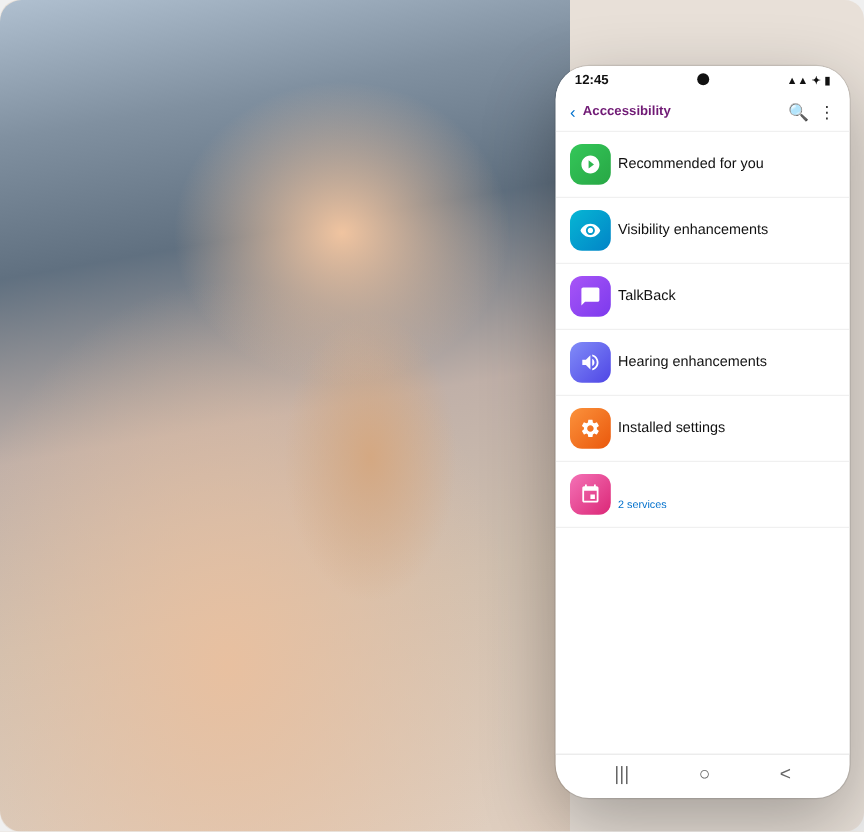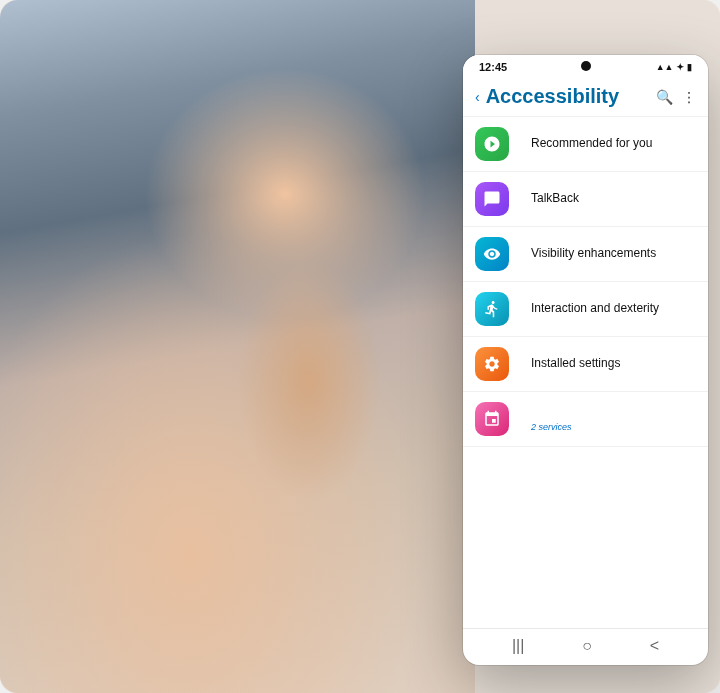--- a/index.html
+++ b/index.html
@@ -14,21 +14,21 @@
     }
 
     
     .phone-mockup {
       position: absolute;
       top: 55px;
       right: 12px;
       width: 245px;
       height: 610px;
       background: #ffffff;
-      border-radius: 16px;
+      border-radius: 28px;
       box-shadow: 0 20px 60px rgba(0,0,0,0.3), 0 0 0 1px rgba(0,0,0,0.1);
       overflow: hidden;
       display: flex;
       flex-direction: column;
     }
 
     .phone-status-bar {
       display: flex;
       align-items: center;
       justify-content: space-between;
@@ -81,23 +81,23 @@
     }
 
     .acc-back-icon {
       font-size: 14px;
       color: #0070cc;
       cursor: pointer;
     }
 
     .acc-title {
       flex: 1;
-      font-size: 20px;
+      font-size: 11px;
       font-weight: 700;
-      color: #0369a1;
+      color: #701a75;
     }
 
     .acc-header-icons {
       display: flex;
       gap: 8px;
       align-items: center;
     }
 
     .acc-icon-btn {
       font-size: 14px;
@@ -110,21 +110,21 @@
       overflow-y: auto;
       padding: 0;
     }
 
     .menu-list::-webkit-scrollbar { display: none; }
 
     .menu-item {
       display: flex;
       align-items: center;
       padding: 10px 12px;
-      gap: 22px;
+      gap: 6px;
       border-bottom: 1px solid #f0f0f0;
       cursor: pointer;
     }
 
     .menu-icon {
       width: 34px;
       height: 34px;
       border-radius: 10px;
       display: flex;
       align-items: center;
@@ -142,21 +142,20 @@
       font-size: 12px;
       color: #111;
       font-weight: 500;
       line-height: 1.3;
     }
 
     .menu-item-sublabel {
       font-size: 9px;
       color: #0070cc;
       margin-top: 16px;
-      font-style: italic;
     }
 
     
     .icon-green { background: linear-gradient(135deg, #34c759, #28a745); }
     .icon-purple { background: linear-gradient(135deg, #a855f7, #7c3aed); }
     .icon-teal { background: linear-gradient(135deg, #06b6d4, #0284c7); }
     .icon-blue-purple { background: linear-gradient(135deg, #818cf8, #4f46e5); }
     .icon-cyan { background: linear-gradient(135deg, #22d3ee, #0891b2); }
     .icon-orange { background: linear-gradient(135deg, #fb923c, #ea580c); }
     .icon-pink { background: linear-gradient(135deg, #f472b6, #db2777); }
@@ -244,47 +243,47 @@
           <div class="menu-icon icon-green">
             <svg width="18" height="18" viewBox="0 0 24 24" fill="white">
               <path d="M12 2C6.48 2 2 6.48 2 12s4.48 10 10 10 10-4.48 10-10S17.52 2 12 2zm-2 14.5v-9l6 4.5-6 4.5z"></path>
             </svg>
           </div>
           <div class="menu-item-text">
             <div class="menu-item-label">Recommended for you</div>
           </div>
         </div>
         <div class="menu-item">
+          <div class="menu-icon icon-teal">
+            <svg width="18" height="18" viewBox="0 0 24 24" fill="white">
+              <path d="M12 4.5C7 4.5 2.73 7.61 1 12c1.73 4.39 6 7.5 11 7.5s9.27-3.11 11-7.5c-1.73-4.39-6-7.5-11-7.5zM12 17c-2.76 0-5-2.24-5-5s2.24-5 5-5 5 2.24 5 5-2.24 5-5 5zm0-8c-1.66 0-3 1.34-3 3s1.34 3 3 3 3-1.34 3-3-1.34-3-3-3z"></path>
+            </svg>
+          </div>
+          <div class="menu-item-text">
+            <div class="menu-item-label">Visibility enhancements</div>
+          </div>
+        </div>
+        <div class="menu-item">
           <div class="menu-icon icon-purple">
             <svg width="18" height="18" viewBox="0 0 24 24" fill="white">
               <path d="M20 2H4c-1.1 0-2 .9-2 2v18l4-4h14c1.1 0 2-.9 2-2V4c0-1.1-.9-2-2-2z"></path>
             </svg>
           </div>
           <div class="menu-item-text">
             <div class="menu-item-label">TalkBack</div>
           </div>
         </div>
         <div class="menu-item">
-          <div class="menu-icon icon-teal">
-            <svg width="18" height="18" viewBox="0 0 24 24" fill="white">
-              <path d="M12 4.5C7 4.5 2.73 7.61 1 12c1.73 4.39 6 7.5 11 7.5s9.27-3.11 11-7.5c-1.73-4.39-6-7.5-11-7.5zM12 17c-2.76 0-5-2.24-5-5s2.24-5 5-5 5 2.24 5 5-2.24 5-5 5zm0-8c-1.66 0-3 1.34-3 3s1.34 3 3 3 3-1.34 3-3-1.34-3-3-3z"></path>
-            </svg>
-          </div>
-          <div class="menu-item-text">
-            <div class="menu-item-label">Visibility enhancements</div>
-          </div>
-        </div>
-        <div class="menu-item">
-          <div class="menu-icon icon-cyan">
-            <svg width="18" height="18" viewBox="0 0 24 24" fill="white">
-              <path d="M13.49 5.48c1.1 0 2-.9 2-2s-.9-2-2-2-2 .9-2 2 .9 2 2 2zm-3.6 13.9l1-4.4 2.1 2v6h2v-7.5l-2.1-2 .6-3c1.3 1.5 3.3 2.5 5.5 2.5v-2c-1.9 0-3.5-1-4.3-2.4l-1-1.6c-.4-.6-1-1-1.7-1-.3 0-.5.1-.8.1l-5.2 2.2v4.7h2v-3.4l1.8-.7-1.6 8.1-4.9-1-.4 2 7 1.4z"></path>
-            </svg>
-          </div>
-          <div class="menu-item-text">
-            <div class="menu-item-label">Interaction and dexterity</div>
+          <div class="menu-icon icon-blue-purple">
+            <svg width="18" height="18" viewBox="0 0 24 24" fill="white">
+              <path d="M3 9v6h4l5 5V4L7 9H3zm13.5 3c0-1.77-1.02-3.29-2.5-4.03v8.05c1.48-.73 2.5-2.25 2.5-4.02zM14 3.23v2.06c2.89.86 5 3.54 5 6.71s-2.11 5.85-5 6.71v2.06c4.01-.91 7-4.49 7-8.77s-2.99-7.86-7-8.77z"></path>
+            </svg>
+          </div>
+          <div class="menu-item-text">
+            <div class="menu-item-label">Hearing enhancements</div>
           </div>
         </div>
         <div class="menu-item">
           <div class="menu-icon icon-orange">
             <svg width="18" height="18" viewBox="0 0 24 24" fill="white">
               <path d="M19.14,12.94c0.04-0.3,0.06-0.61,0.06-0.94c0-0.32-0.02-0.64-0.07-0.94l2.03-1.58c0.18-0.14,0.23-0.41,0.12-0.61 l-1.92-3.32c-0.12-0.22-0.37-0.29-0.59-0.22l-2.39,0.96c-0.5-0.38-1.03-0.7-1.62-0.94L14.4,2.81c-0.04-0.24-0.24-0.41-0.48-0.41 h-3.84c-0.24,0-0.43,0.17-0.47,0.41L9.25,5.35C8.66,5.59,8.12,5.92,7.63,6.29L5.24,5.33c-0.22-0.08-0.47,0-0.59,0.22L2.74,8.87 C2.62,9.08,2.66,9.34,2.86,9.48l2.03,1.58C4.84,11.36,4.8,11.69,4.8,12s0.02,0.64,0.07,0.94l-2.03,1.58 c-0.18,0.14-0.23,0.41-0.12,0.61l1.92,3.32c0.12,0.22,0.37,0.29,0.59,0.22l2.39-0.96c0.5,0.38,1.03,0.7,1.62,0.94l0.36,2.54 c0.05,0.24,0.24,0.41,0.48,0.41h3.84c0.24,0,0.44-0.17,0.47-0.41l0.36-2.54c0.59-0.24,1.13-0.56,1.62-0.94l2.39,0.96 c0.22,0.08,0.47,0,0.59-0.22l1.92-3.32c0.12-0.22,0.07-0.47-0.12-0.61L19.14,12.94z M12,15.6c-1.98,0-3.6-1.62-3.6-3.6 s1.62-3.6,3.6-3.6s3.6,1.62,3.6,3.6S13.98,15.6,12,15.6z"></path>
             </svg>
           </div>
           <div class="menu-item-text">
             <div class="menu-item-label">Installed settings</div>

